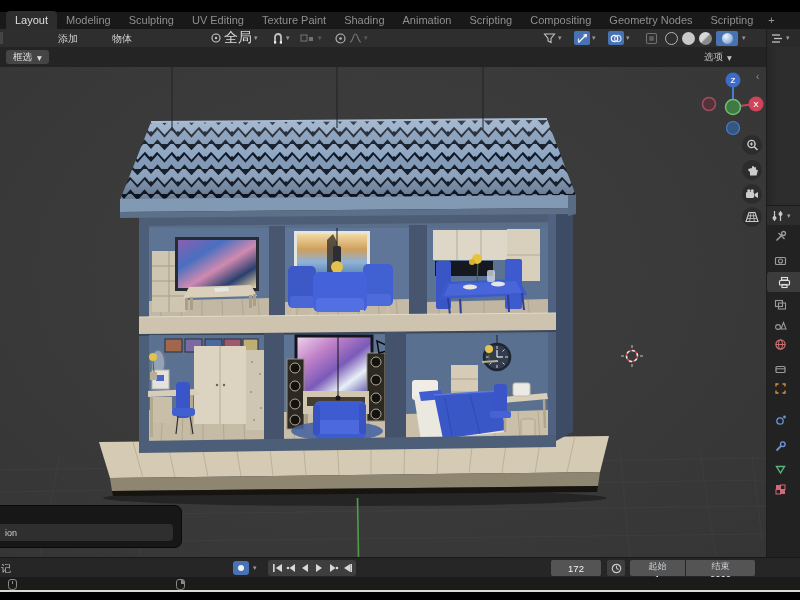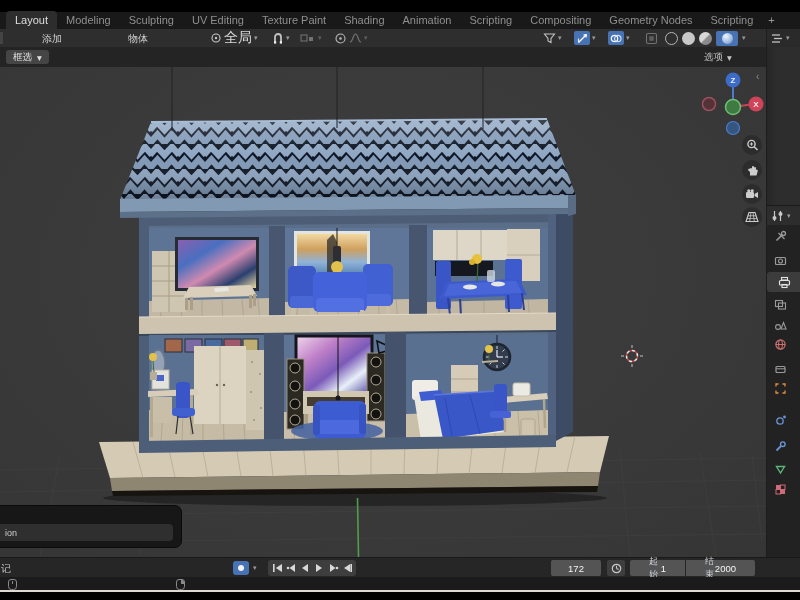--- a/index.html
+++ b/index.html
@@ -68,21 +68,21 @@
            display:flex;align-items:center;justify-content:center;}
   .autokey .dot{width:6px;height:6px;border-radius:50%;background:#f2f2f2;}
   .tl-caret{position:absolute;left:253px;top:6px;font-size:7px;color:#9a9a9a;}
   .playgroup{position:absolute;left:268px;top:2px;height:16px;background:#3e3e3e;border-radius:3px;display:flex;align-items:center;padding:0 2px;}
   .pbtn{width:14px;height:14px;display:flex;align-items:center;justify-content:center;}
   .framefield{position:absolute;left:551px;top:2px;width:50px;height:16px;background:#545454;border-radius:2px;
               display:flex;align-items:center;justify-content:center;}
   .framefield span{font-size:9.5px;color:#f2f2f2;}
   .clockbtn{position:absolute;left:607px;top:2px;width:18px;height:16px;background:#3e3e3e;border-radius:2px;
             display:flex;align-items:center;justify-content:center;}
-  .rangefield{position:absolute;top:2px;height:16px;background:#545454;display:flex;align-items:center;justify-content:space-between;padding:0 19px;box-sizing:border-box;}
+  .rangefield{position:absolute;top:2px;height:16px;background:#545454;display:flex;align-items:center;justify-content:space-between;padding:0 5px;box-sizing:border-box;flex-direction:column;}
   .rangefield .flabel{font-size:9px;color:#ccd2da;}
   .rangefield .fval{font-size:9.5px;color:#f5f5f5;}
   .startfield{left:630px;width:55px;border-radius:2px 0 0 2px;}
   .endfield{left:686px;width:69px;border-radius:0 2px 2px 0;}
   
   .statusbar{position:absolute;left:0;top:577px;width:800px;height:13px;background:#1b1b1b;}
   .mouseic{position:absolute;top:1.5px;width:7px;height:9px;border:1px solid #8a8a8a;border-radius:3px 3px 3.5px 3.5px;}
   .mouseic.m1{left:8px;}
   .mouseic.m2{left:176px;}
   .mouseic.m1::after{content:"";position:absolute;left:2.5px;top:1px;width:1.5px;height:3.5px;background:#8a8a8a;}
@@ -108,22 +108,22 @@
       <div class="tab">Scripting</div>
       <div class="tab">Compositing</div>
       <div class="tab">Geometry Nodes</div>
       <div class="tab">Scripting</div>
       <div class="tab addtab">+</div>
     </div>
   </div>
 
   <div class="vheader">
     <div class="sliver"></div>
-    <span class="menu" style="left:42px">添加</span>
-    <span class="menu" style="left:128px">物体</span>
+    <span class="menu" style="left:58px">添加</span>
+    <span class="menu" style="left:112px">物体</span>
 
     <div class="hgroup" style="left:210px">
       <svg width="12" height="12" viewBox="0 0 12 12">
         <circle cx="6" cy="6" r="4" fill="none" stroke="#c8c8c8" stroke-width="1.1"></circle>
         <circle cx="6" cy="6" r="1.2" fill="#c8c8c8"></circle>
       </svg>
       <span style="font-size:14px;color:#d8d8d8">全局</span>
       <span class="hcaret">▾</span>
     </div>
 

